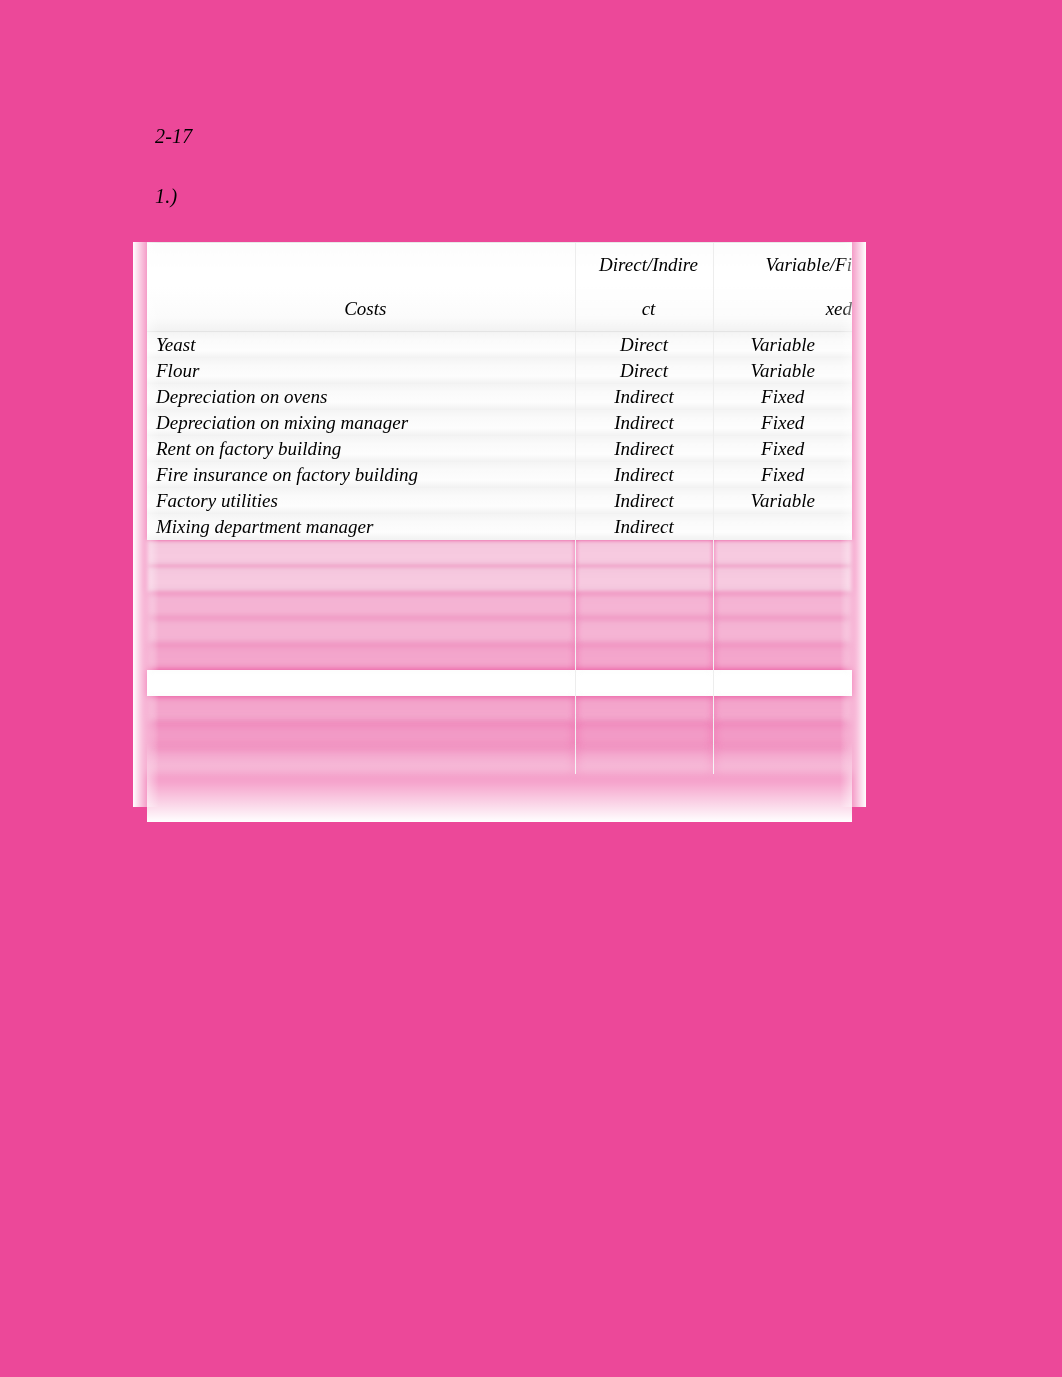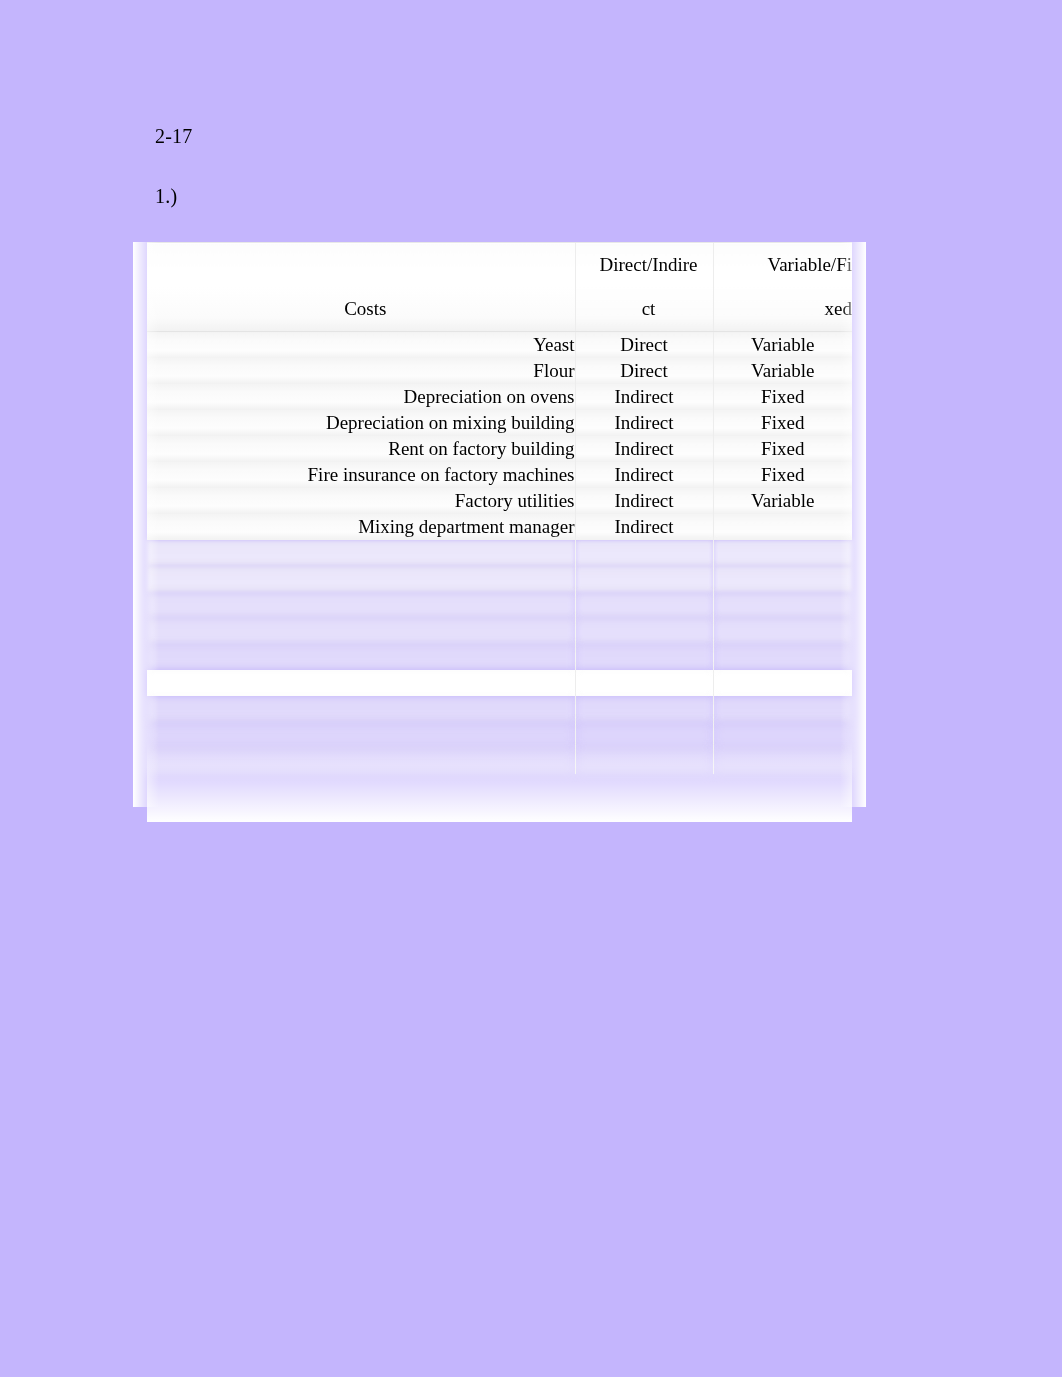--- a/index.html
+++ b/index.html
@@ -13,21 +13,22 @@
     height: 1377px;
     position: relative;
     font-family: "Liberation Serif", "DejaVu Serif", serif;
     color: #000000;
     overflow: hidden;
   }
 
   .page {
     position: absolute;
     inset: 0;
-    background: #c4b5fd;
+    background: #ec4899;
+    font-style: italic;
   }
 
   
   .doc-heading {
     position: absolute;
     left: 155px;
     top: 124px;
     font-size: 20px;
     line-height: 24px;
     letter-spacing: .2px;
@@ -96,21 +97,21 @@
   .head-top th.dir,  .head-bottom th.dir  { text-align: center; padding-left: 9px; }
   .head-top th.var,  .head-bottom th.var  { text-align: right; padding-left: 9px; }
 
   
   .cost-table tbody tr.data-row td {
     height: 26px;
     line-height: 26px;
     background: linear-gradient(to bottom, #f4f4f4 0%, #fafafa 30%, #fdfdfd 70%, #f1f1f1 100%);
   }
   .cost-table tbody tr.data-row td.name {
-    text-align: right;
+    text-align: left;
     padding-left: 9px;
     white-space: nowrap;
   }
   .cost-table tbody tr.data-row td.dir,
   .cost-table tbody tr.data-row td.var {
     text-align: center;
   }
 
   
   .cost-table tbody tr.spacer-row td {
@@ -190,31 +191,31 @@
           <td class="name">Flour</td>
           <td class="dir">Direct</td>
           <td class="var">Variable</td>
         </tr>
         <tr class="data-row">
           <td class="name">Depreciation on ovens</td>
           <td class="dir">Indirect</td>
           <td class="var">Fixed</td>
         </tr>
         <tr class="data-row">
-          <td class="name">Depreciation on mixing building</td>
+          <td class="name">Depreciation on mixing manager</td>
           <td class="dir">Indirect</td>
           <td class="var">Fixed</td>
         </tr>
         <tr class="data-row">
           <td class="name">Rent on factory building</td>
           <td class="dir">Indirect</td>
           <td class="var">Fixed</td>
         </tr>
         <tr class="data-row">
-          <td class="name">Fire insurance on factory machines</td>
+          <td class="name">Fire insurance on factory building</td>
           <td class="dir">Indirect</td>
           <td class="var">Fixed</td>
         </tr>
         <tr class="data-row">
           <td class="name">Factory utilities</td>
           <td class="dir">Indirect</td>
           <td class="var">Variable</td>
         </tr>
         <tr class="data-row">
           <td class="name">Mixing department manager</td>

